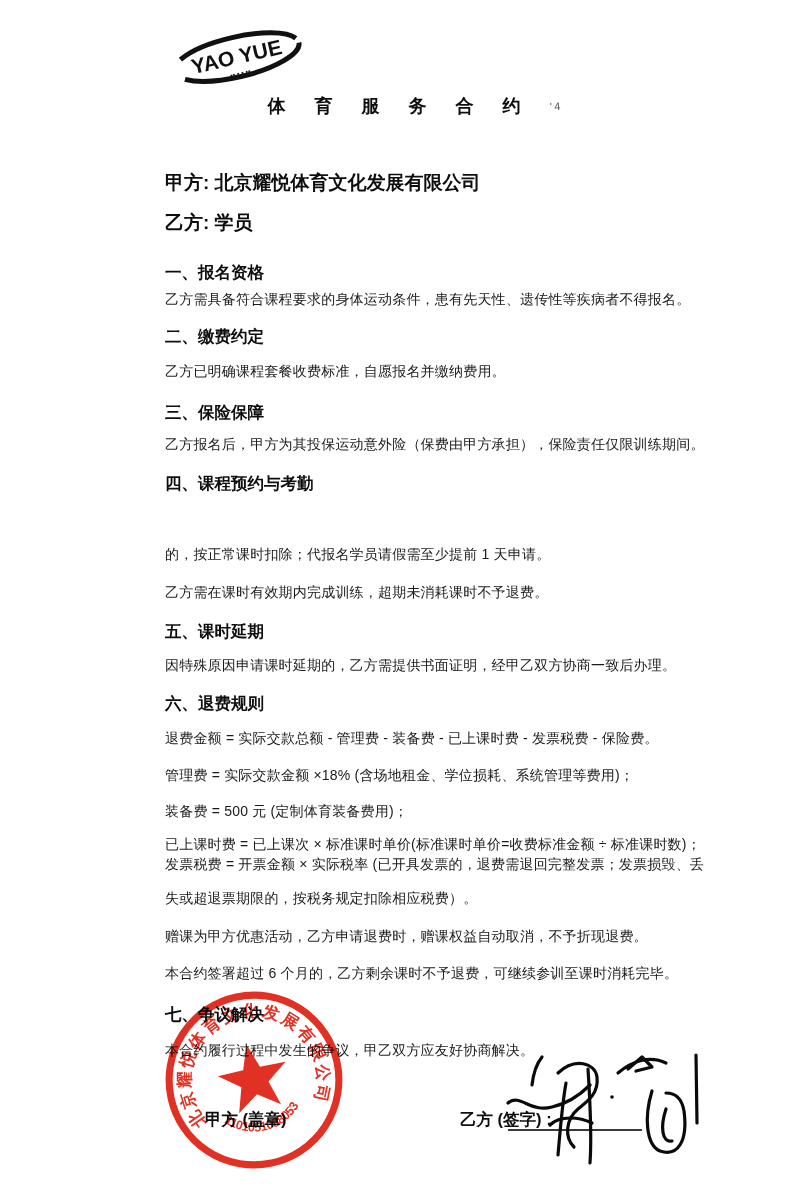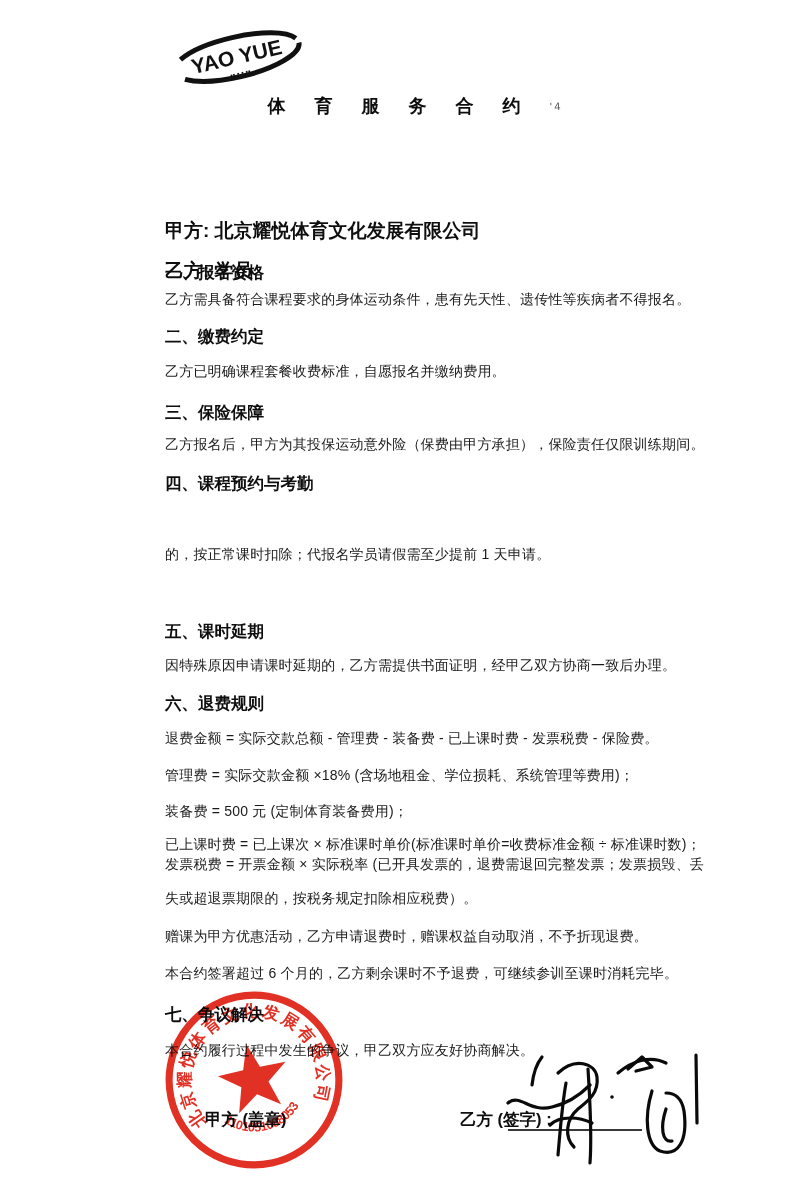--- a/index.html
+++ b/index.html
@@ -16,21 +16,21 @@
   .doc-title{
     position:absolute;left:0;top:94px;width:100%;
     text-align:center;font-size:18px;font-weight:700;
     letter-spacing:12px;color:#0d0d0d;
   }
   .artifact{
     position:absolute;left:550px;top:100px;
     font-size:11px;color:#555;transform:rotate(-4deg);
     letter-spacing:2px;
   }
-  .party{font-size:19px;font-weight:700;color:#0e0e0e;margin-top:48px;}
+  .party{font-size:19px;font-weight:700;color:#0e0e0e;}
   .sec-h{font-size:16.5px;font-weight:700;color:#0e0e0e;}
   .body-p{font-size:14px;font-weight:500;color:#1a1a1a;letter-spacing:0.2px;}
   .sig-label{font-size:16.5px;font-weight:700;color:#0e0e0e;margin-left:40px;}
   .sig-underline{
     position:absolute;left:508px;top:1129px;width:134px;height:0;
     border-bottom:2px solid #3a3a3a;
   }
   .logo{position:absolute;left:166px;top:26px;width:142px;height:70px;}
   .stamp{
     position:absolute;left:158px;top:984px;width:192px;height:192px;
@@ -67,20 +67,21 @@
   <div class="line body-p" style="top:291px">乙方需具备符合课程要求的身体运动条件，患有先天性、遗传性等疾病者不得报名。</div>
 
   <div class="line sec-h" style="top:326px">二、缴费约定</div>
   <div class="line body-p" style="top:363px">乙方已明确课程套餐收费标准，自愿报名并缴纳费用。</div>
 
   <div class="line sec-h" style="top:402px">三、保险保障</div>
   <div class="line body-p" style="top:436px">乙方报名后，甲方为其投保运动意外险（保费由甲方承担），保险责任仅限训练期间。</div>
 
   <div class="line sec-h" style="top:473px">四、课程预约与考勤</div>
   <div class="line body-p" style="top:546px">的，按正常课时扣除；代报名学员请假需至少提前 1 天申请。</div>
+  <div class="line body-p" style="top:584px">乙方需在课时有效期内完成训练，超期未消耗课时不予退费。</div>
 
   <div class="line sec-h" style="top:621px">五、课时延期</div>
   <div class="line body-p" style="top:657px">因特殊原因申请课时延期的，乙方需提供书面证明，经甲乙双方协商一致后办理。</div>
 
   <div class="line sec-h" style="top:693px">六、退费规则</div>
   <div class="line body-p" style="top:730px">退费金额 = 实际交款总额 - 管理费 - 装备费 - 已上课时费 - 发票税费 - 保险费。</div>
   <div class="line body-p" style="top:767px">管理费 = 实际交款金额 ×18% (含场地租金、学位损耗、系统管理等费用)；</div>
   <div class="line body-p" style="top:803px">装备费 = 500 元 (定制体育装备费用)；</div>
   <div class="line body-p" style="top:836px">已上课时费 = 已上课次 × 标准课时单价(标准课时单价=收费标准金额 ÷ 标准课时数)；</div>
   <div class="line body-p" style="top:856px">发票税费 = 开票金额 × 实际税率 (已开具发票的，退费需退回完整发票；发票损毁、丢</div>

